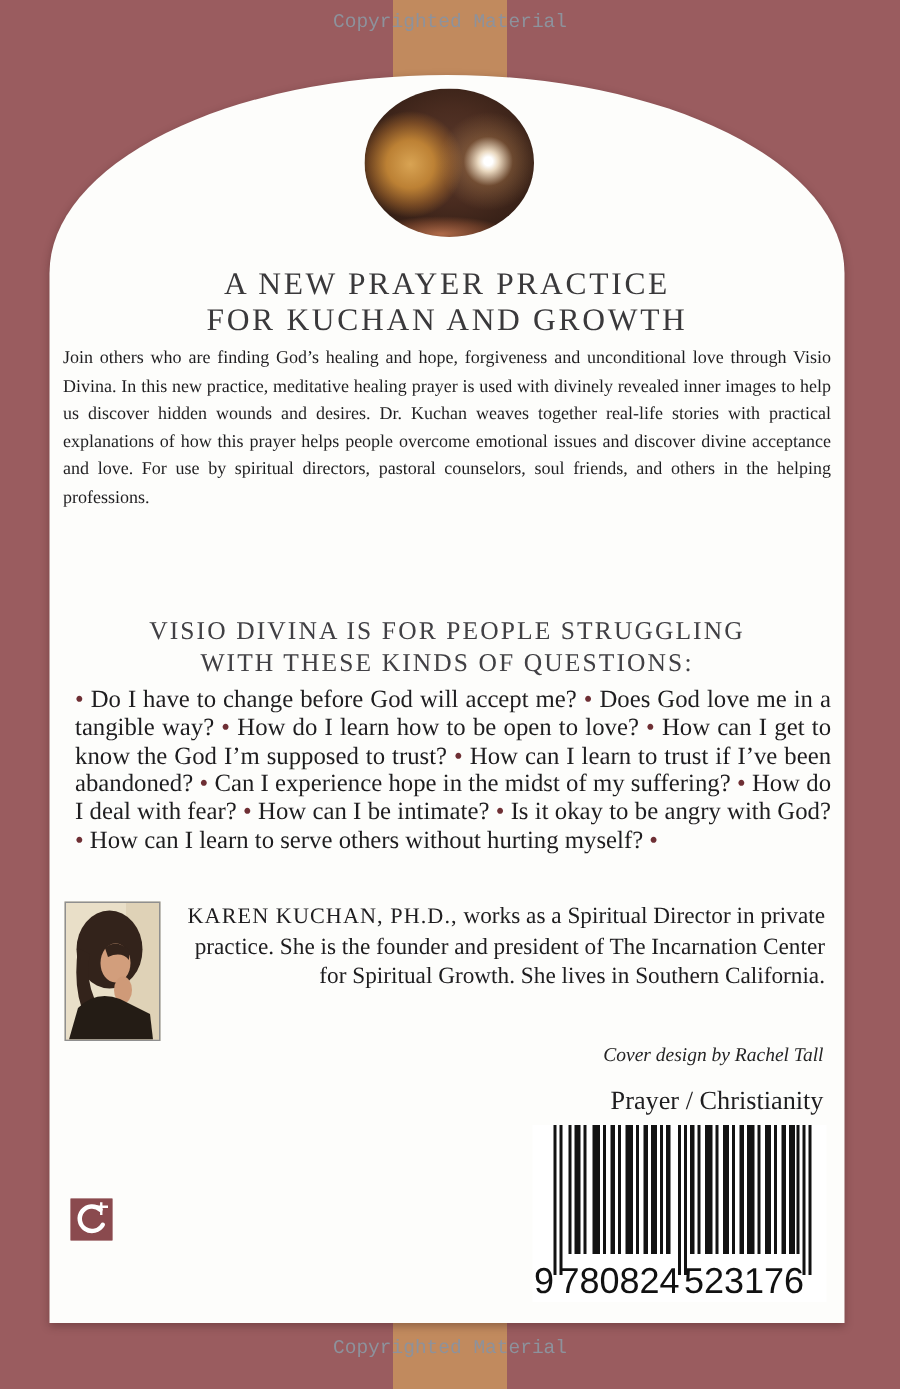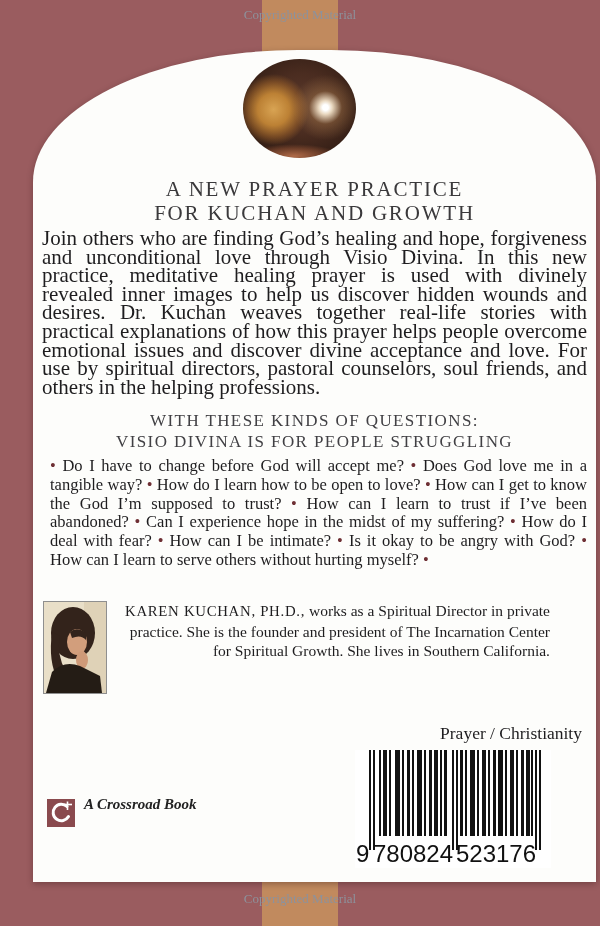--- a/index.html
+++ b/index.html
@@ -6,46 +6,45 @@
   body{
     width:600px;height:926px;position:relative;overflow:hidden;
     background:#9a5c5f;
     font-family:"Liberation Serif", serif;
   }
   .strip{position:absolute;left:262px;width:76px;background:#c18a5e;}
   .strip.top{top:0;height:52px;}
   .strip.bottom{top:882px;height:44px;}
   .copyright{
     position:absolute;left:0;width:100%;text-align:center;
-    color:#8d929c;font-family:Liberation Serif, serif;font-size:13px;
+    color:#8d929c;font-family:Liberation Mono, monospace;font-size:13px;
   }
   .copyright.top{top:7px;}
   .copyright.bottom{top:891px;}
   .panel{
     position:absolute;left:33px;top:50px;width:530px;height:832px;
     background:#fdfdfb;
     border-radius:265px 265px 0 0 / 132px 132px 0 0;
     box-shadow:0 2px 6px rgba(50,20,20,0.35);
-    padding-left:33px;
   }
   .sphere{
     position:absolute;left:210px;top:9px;width:113px;height:99px;border-radius:50%;
     background:
       radial-gradient(circle at 73% 49%, #ffffff 0%, #ffffff 3%, rgba(255,240,214,0.88) 7%, rgba(190,140,85,0.32) 17%, rgba(90,55,35,0) 34%),
       radial-gradient(ellipse 40% 46% at 27% 51%, rgba(224,170,86,0.95) 0%, rgba(198,136,54,0.92) 35%, rgba(162,102,42,0.55) 60%, rgba(120,70,35,0) 78%),
       radial-gradient(ellipse 55% 16% at 45% 98%, rgba(205,125,85,0.8) 0%, rgba(170,95,60,0.4) 50%, rgba(0,0,0,0) 75%),
       radial-gradient(ellipse at 52% 45%, #5a392b 0%, #4a2c20 40%, #331e15 75%, #22130d 100%);
   }
   .heading{
     position:absolute;top:127px;left:0;width:100%;text-align:center;
     font-size:21px;line-height:24px;letter-spacing:1.8px;color:#3a393b;
   }
   .intro{
     position:absolute;top:179px;left:9px;right:9px;
-    text-align:justify;font-size:21px;line-height:18.6px;color:#1e1d1f;margin:0;
+    text-align:justify;font-size:12px;line-height:18.6px;color:#1e1d1f;margin:0;
   }
   .subheading{
     position:absolute;top:360px;left:0;width:100%;text-align:center;
     font-size:17px;line-height:21px;letter-spacing:1.4px;color:#414044;
   }
   .questions{
     position:absolute;top:407px;left:17px;right:9px;
     text-align:justify;font-size:16.5px;line-height:18.8px;color:#1e1d1f;margin:0;
   }
   .questions .bullet{color:#6e2f34;}
@@ -91,41 +90,42 @@
   <div class="sphere"></div>
 
   <div class="heading">
     <div>A NEW PRAYER PRACTICE</div>
     <div>FOR KUCHAN AND GROWTH</div>
   </div>
 
   <p class="intro">Join others who are finding God’s healing and hope, forgiveness and unconditional love through Visio Divina. In this new practice, meditative healing prayer is used with divinely revealed inner images to help us discover hidden wounds and desires. Dr. Kuchan weaves together real-life stories with practical explanations of how this prayer helps people overcome emotional issues and discover divine acceptance and love. For use by spiritual directors, pastoral counselors, soul friends, and others in the helping professions.</p>
 
   <div class="subheading">
+    <div>VISIO DIVINA IS FOR PEOPLE STRUGGLING</div>
     <div>WITH THESE KINDS OF QUESTIONS:</div>
-    <div>VISIO DIVINA IS FOR PEOPLE STRUGGLING</div>
   </div>
 
   <p class="questions"><span class="bullet">• </span>Do I have to change before God will accept me? <span class="bullet">• </span>Does God love me in a tangible way? <span class="bullet">• </span>How do I learn how to be open to love? <span class="bullet">• </span>How can I get to know the God I’m supposed to trust? <span class="bullet">• </span>How can I learn to trust if I’ve been abandoned? <span class="bullet">• </span>Can I experience hope in the midst of my suffering? <span class="bullet">• </span>How do I deal with fear? <span class="bullet">• </span>How can I be intimate? <span class="bullet">• </span>Is it okay to be angry with God? <span class="bullet">• </span>How can I learn to serve others without hurting myself? <span class="bullet">•</span></p>
 
   <div class="bio-photo">
     <svg viewBox="0 0 62 91">
       <rect x="0" y="0" width="62" height="91" fill="#e9dfc8"></rect>
       <rect x="40" y="0" width="22" height="91" fill="#d9c9ab" opacity="0.6"></rect>
       <ellipse cx="29" cy="31" rx="22" ry="26" fill="#33231b"></ellipse>
       <path d="M8 30 Q4 60 14 78 L22 70 Q12 52 16 34 Z" fill="#33231b"></path>
       <ellipse cx="33" cy="40" rx="10" ry="13" fill="#d29e7c"></ellipse>
       <path d="M26 30 Q33 24 42 31 L42 38 Q37 32 28 36 Z" fill="#33231b"></path>
       <ellipse cx="38" cy="58" rx="6" ry="9" fill="#cf9a78"></ellipse>
       <path d="M2 91 L8 70 Q20 58 36 64 L56 74 L58 91 Z" fill="#241c15"></path>
     </svg>
   </div>
 
   <p class="bio-text"><span class="bio-name">KAREN KUCHAN, PH.D.,</span> <span>works as a Spiritual Director in private practice. She is the founder and president of The Incarnation Center for Spiritual Growth. She lives in Southern California.</span></p>
 
+  <div class="credit">Cover design by Rachel Tall</div>
 
   <div class="category">Prayer / Christianity</div>
 
   <div class="barcode">
     <svg viewBox="0 0 196 118">
       <rect x="0" y="0" width="196" height="118" fill="#ffffff"></rect>
 
       <rect x="14" y="0" width="2" height="100" fill="#121212"></rect>
       <rect x="18" y="0" width="2" height="100" fill="#121212"></rect>
       <rect x="97" y="0" width="2" height="100" fill="#121212"></rect>
@@ -171,19 +171,18 @@
   <div class="publisher">
     <div class="pub-logo">
       <svg viewBox="0 0 28 28">
         <rect x="0" y="0" width="28" height="28" fill="#8a4a4e"></rect>
         <path d="M20 7.5 A 8.2 8.2 0 1 0 21.5 17.5" fill="none" stroke="#ffffff" stroke-width="3" stroke-linecap="round"></path>
         <line x1="20.5" y1="2.5" x2="20.5" y2="11" stroke="#ffffff" stroke-width="1.6"></line>
         <line x1="16.5" y1="5.5" x2="25" y2="5.5" stroke="#ffffff" stroke-width="1.6"></line>
       </svg>
     </div>
     <div class="pub-text">
-      <div class="pub-imprint">A Crossroad Book</div>
     </div>
   </div>
 
 </div>
 
 <div class="copyright bottom">Copyrighted Material</div>
 
 </body></html>

